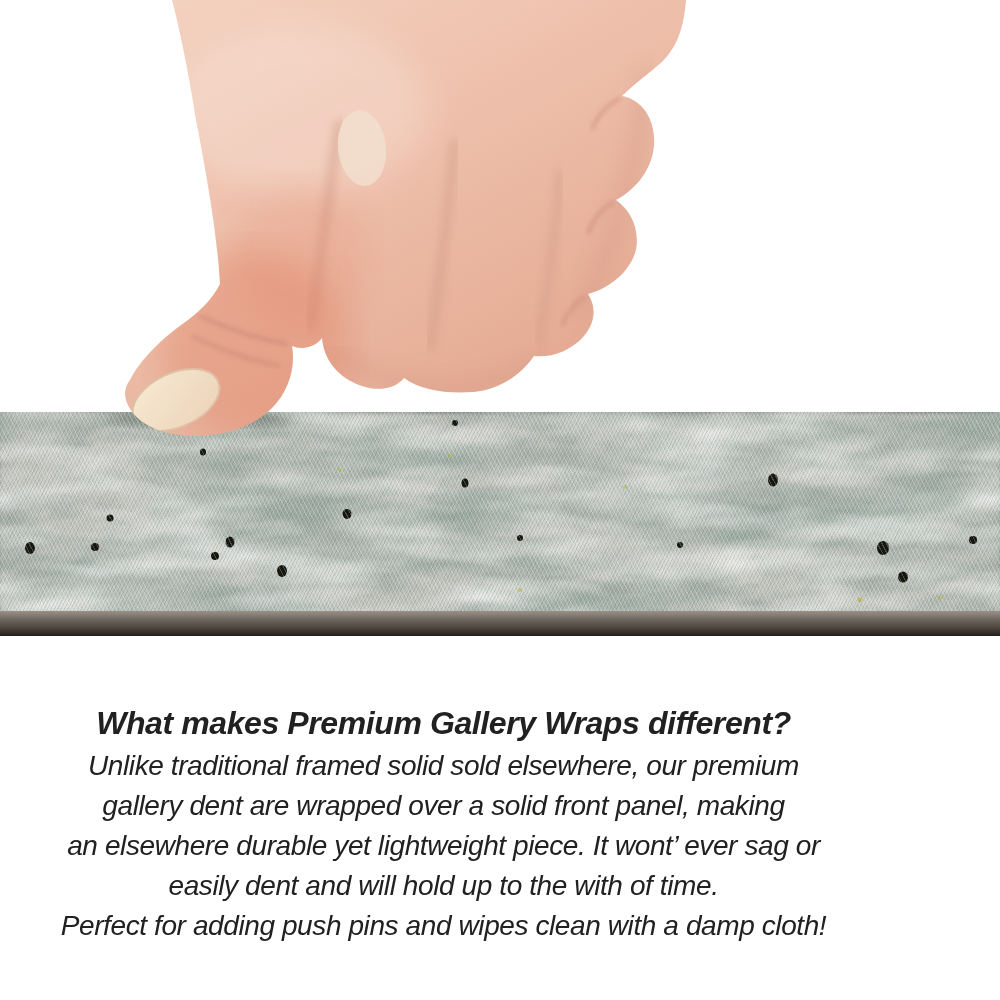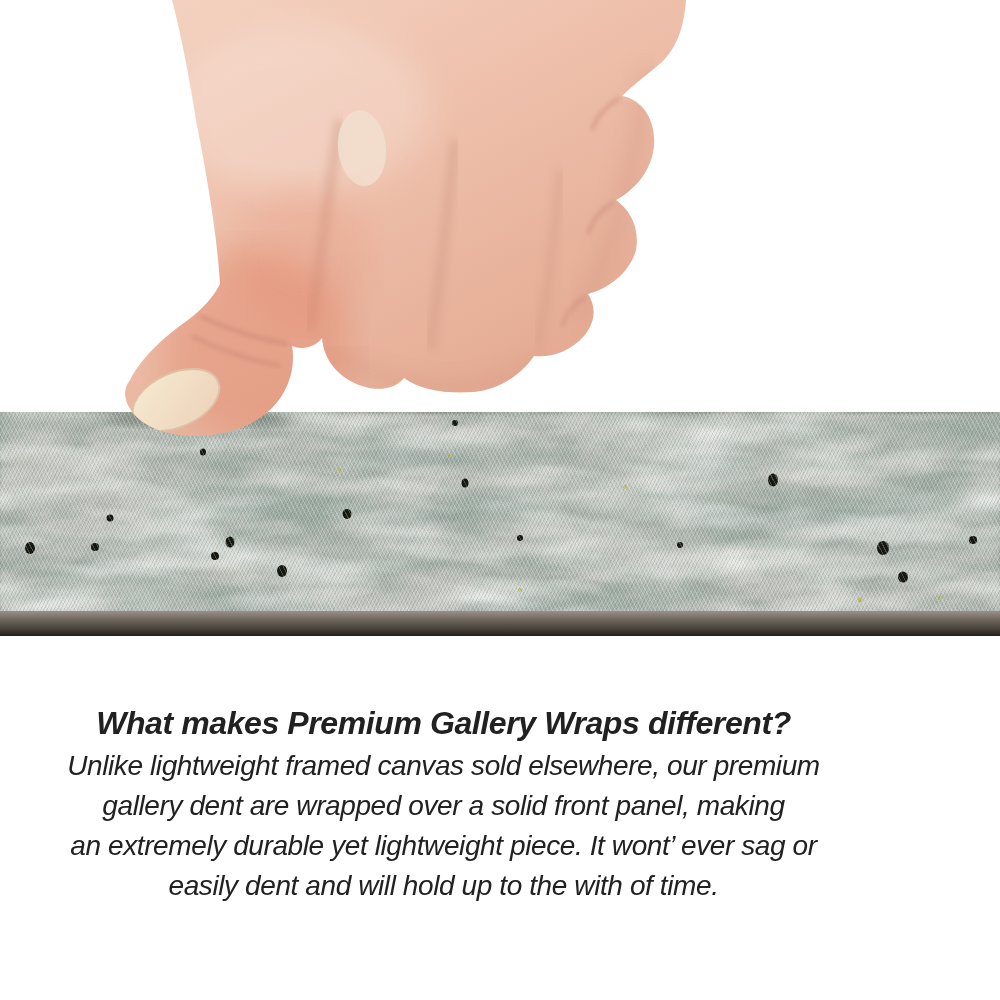--- a/index.html
+++ b/index.html
@@ -182,19 +182,20 @@
 
       <path d="M200,316 C230,330 262,340 288,344" stroke="#c98878" stroke-width="3.5" fill="none" opacity="0.7" filter="url(#b2)"></path>
       <path d="M192,336 C224,352 258,362 280,366" stroke="#c98878" stroke-width="3.5" fill="none" opacity="0.6" filter="url(#b2)"></path>
 
       <ellipse cx="176" cy="400" rx="46" ry="27" transform="rotate(-24 176 400)" fill="url(#nailGrad)" stroke="#dfc0a4" stroke-width="2"></ellipse>
     </g>
   </svg>
 
   <div class="copy">
     <div class="headline">What makes Premium Gallery Wraps different?</div>
-    <div class="bodyline">Unlike lightweight framed canvas sold elsewhere, our premium</div>
+    <div class="bodyline">Unlike traditional framed solid sold elsewhere, our premium</div>
     <div class="bodyline">gallery dent are wrapped over a solid front panel, making</div>
-    <div class="bodyline">an extremely durable yet lightweight piece. It wont’ ever sag or</div>
+    <div class="bodyline">an elsewhere durable yet lightweight piece. It wont’ ever sag or</div>
     <div class="bodyline">easily dent and will hold up to the with of time.</div>
+    <div class="bodyline">Perfect for adding push pins and wipes clean with a damp cloth!</div>
   </div>
 
 </div>
 
 </body></html>

